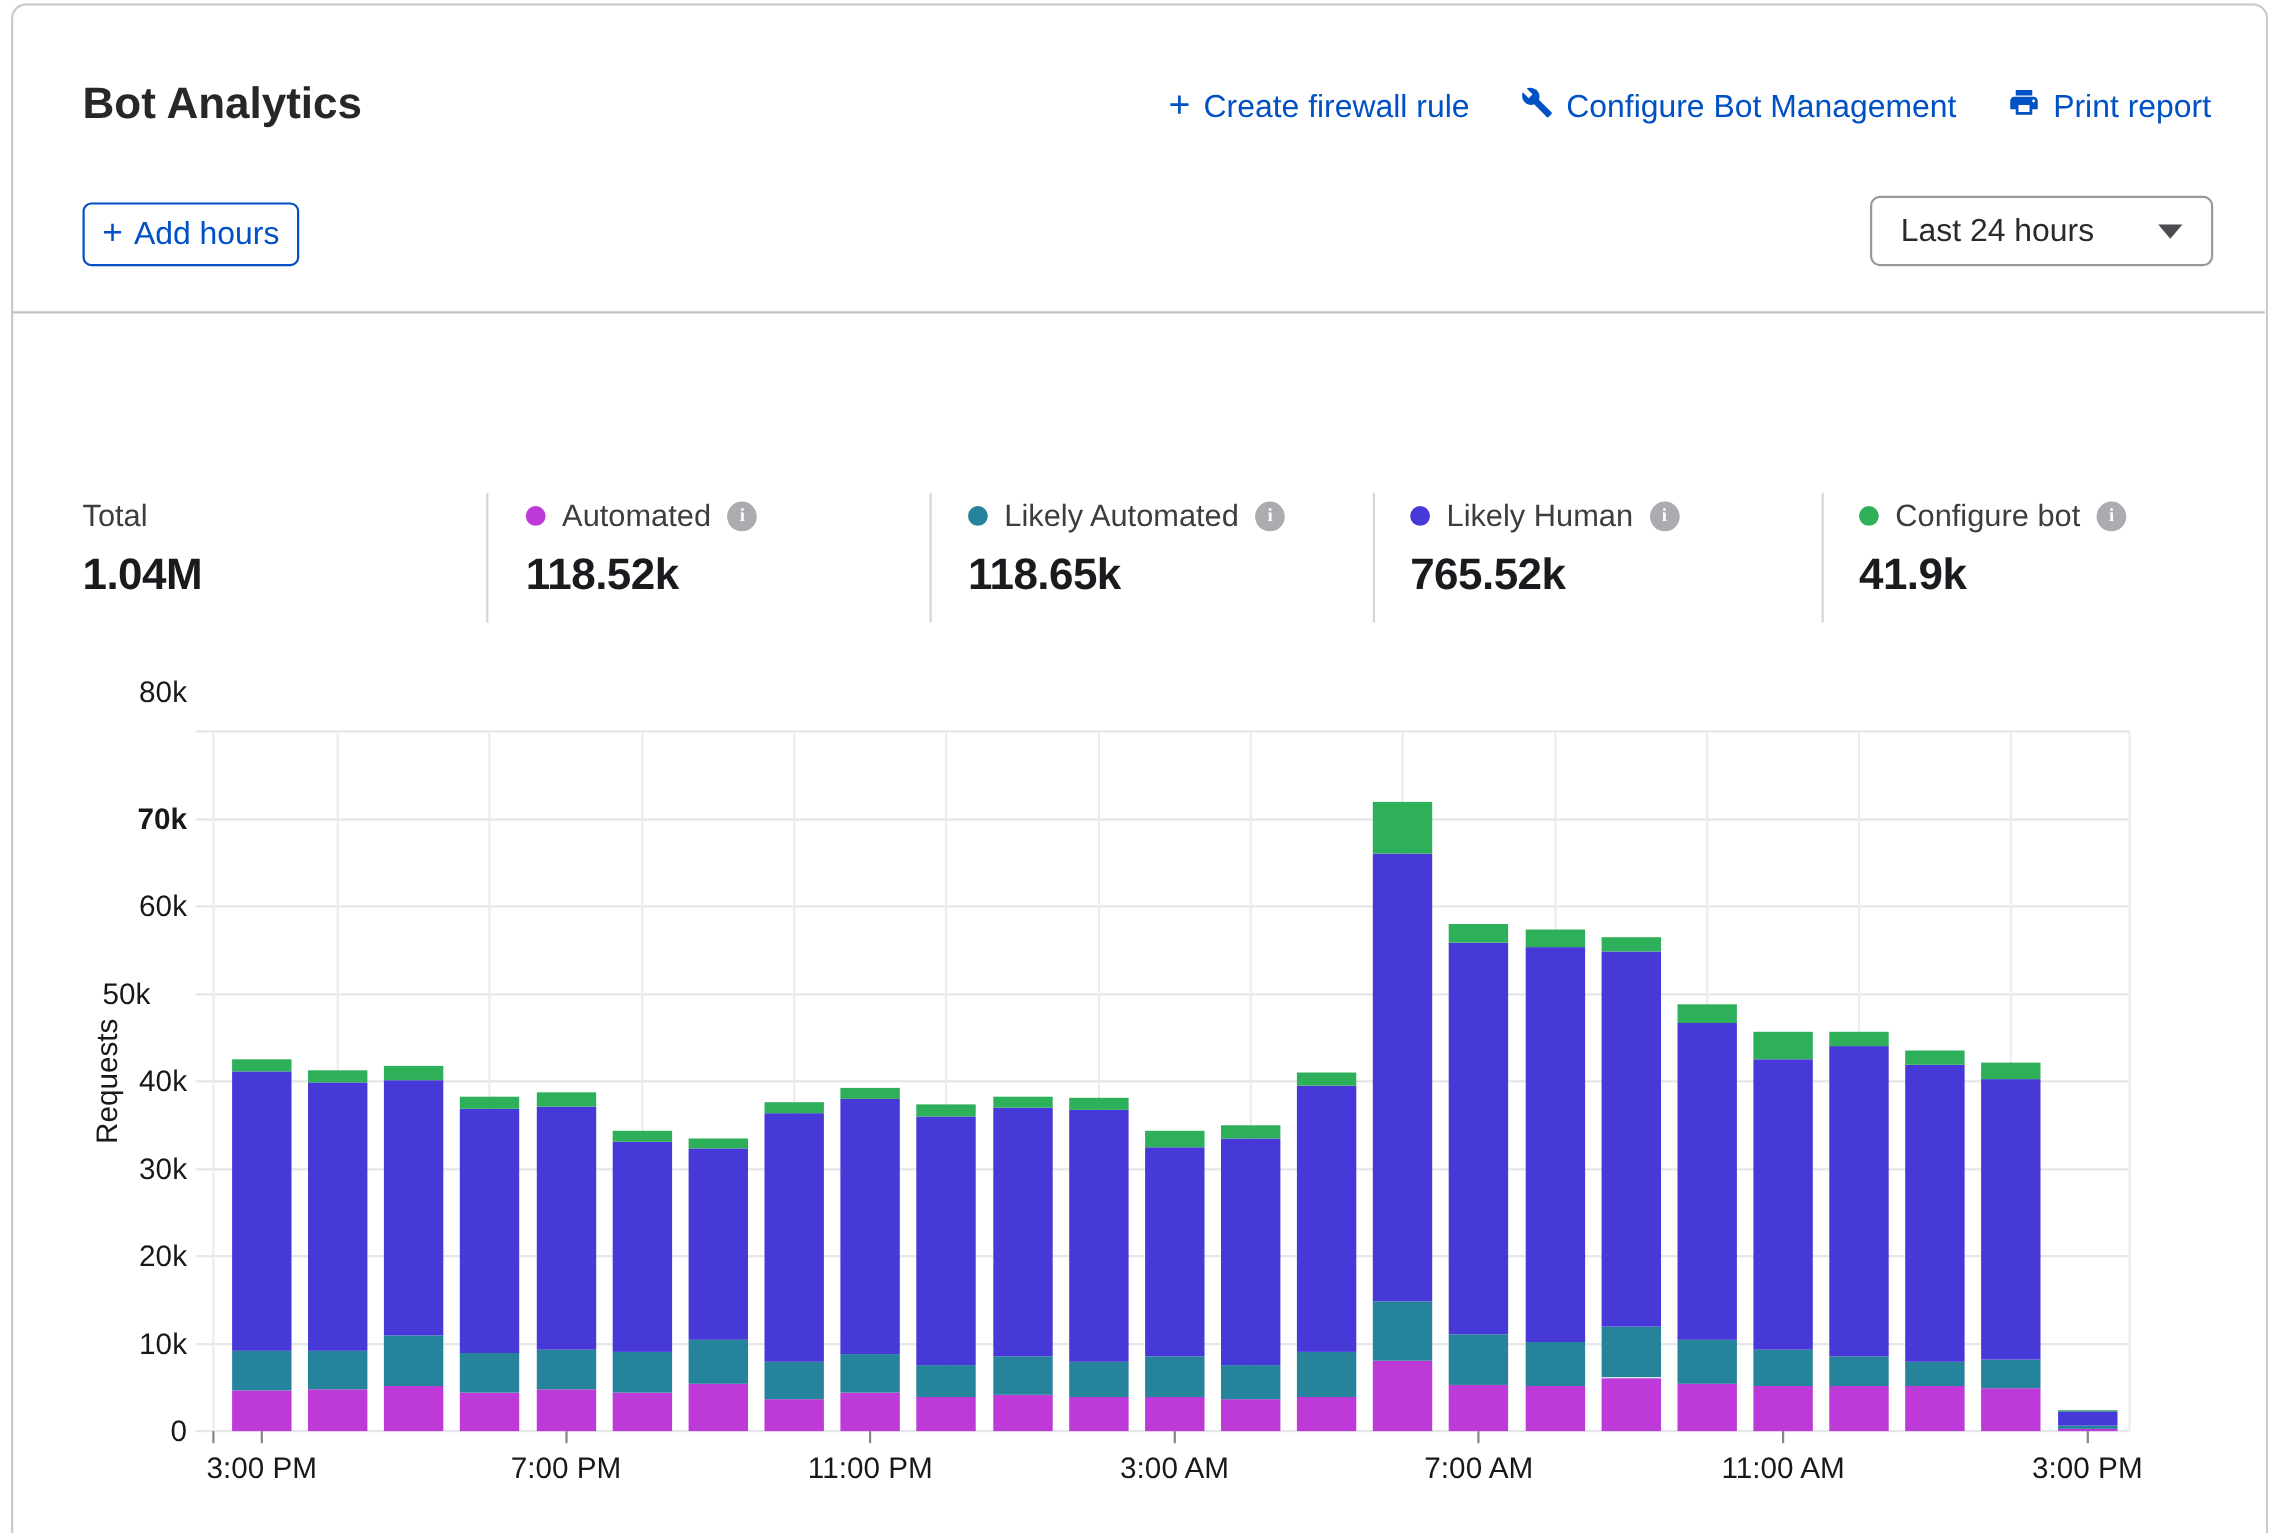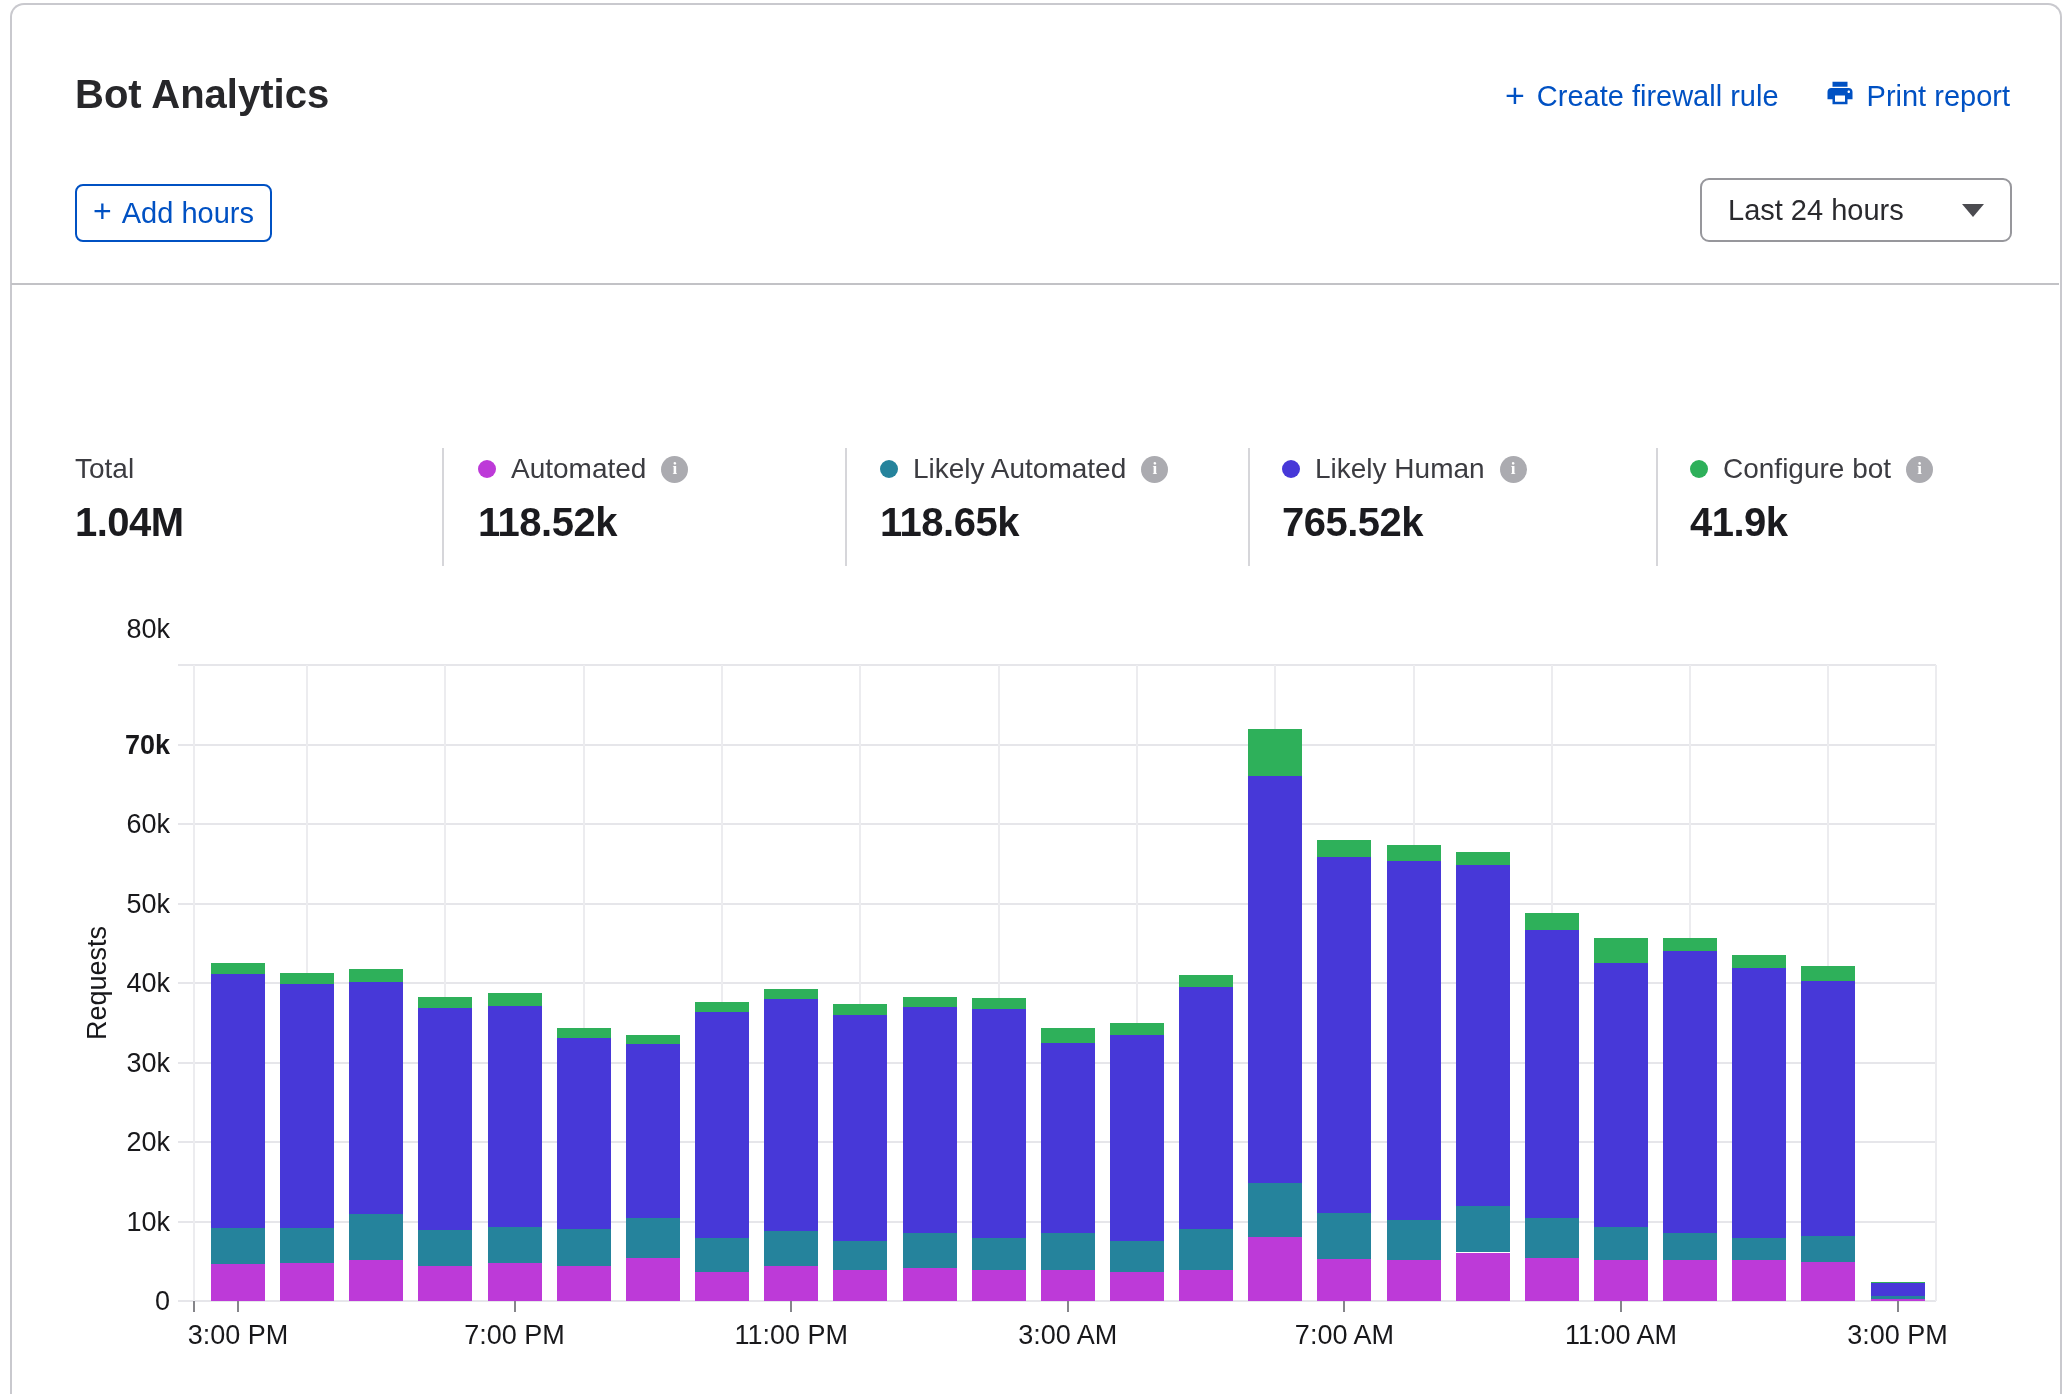--- a/index.html
+++ b/index.html
@@ -60,20 +60,28 @@
   <div class="page-title">Bot Analytics</div>
 
   <div class="actions">
     <div class="action-link">
       <span class="plus-glyph">+</span>
       <span>Create firewall rule</span>
     </div>
     <div class="action-link">
       <span>
         <svg viewBox="0 0 24 24" width="30" height="30" fill="#0051c3">
+            <path d="M22.7 19.3l-9.1-9.1c.9-2.3.4-5-1.5-6.9C10.1 1.4 7.1.9 4.7 1.9L9 6.2 6.2 9 1.9 4.7C.9 7.1 1.4 10.1 3.3 12c1.9 1.9 4.6 2.4 6.9 1.5l9.1 9.1c.4.4 1 .4 1.4 0l1.9-1.9c.5-.4.5-1 .1-1.4z"></path>
+          </svg>
+      </span>
+      <span>Configure Bot Management</span>
+    </div>
+    <div class="action-link">
+      <span>
+        <svg viewBox="0 0 24 24" width="30" height="30" fill="#0051c3">
             <path d="M19 8H5c-1.66 0-3 1.34-3 3v6h4v4h12v-4h4v-6c0-1.66-1.34-3-3-3zm-3 11H8v-5h8v5zm3-7c-.55 0-1-.45-1-1s.45-1 1-1 1 .45 1 1-.45 1-1 1zm-1-9H6v4h12V3z"></path>
           </svg>
       </span>
       <span>Print report</span>
     </div>
   </div>
 
   <button class="add-filter">
     <span class="plus-glyph">+</span>
     <span>Add hours</span>
@@ -141,21 +149,21 @@
       <div class="y-label" style="left: 60px; top: 1284px;">0</div>
       <div class="gridline-h" style="left: 178px; width: 1758px; top: 1220.5px;"></div>
       <div class="y-label" style="left: 60px; top: 1204.5px;">10k</div>
       <div class="gridline-h" style="left: 178px; width: 1758px; top: 1141px;"></div>
       <div class="y-label" style="left: 60px; top: 1125px;">20k</div>
       <div class="gridline-h" style="left: 178px; width: 1758px; top: 1061.5px;"></div>
       <div class="y-label" style="left: 60px; top: 1045.5px;">30k</div>
       <div class="gridline-h" style="left: 178px; width: 1758px; top: 982px;"></div>
       <div class="y-label" style="left: 60px; top: 966px;">40k</div>
       <div class="gridline-h" style="left: 178px; width: 1758px; top: 902.5px;"></div>
-      <div class="y-label" style="left: 60px; top: 886.5px;">50k</div>
+      <div class="y-label" style="left: 60px; top: 886.5px; text-align: center;">50k</div>
       <div class="gridline-h" style="left: 178px; width: 1758px; top: 823px;"></div>
       <div class="y-label" style="left: 60px; top: 807px;">60k</div>
       <div class="gridline-h" style="left: 178px; width: 1758px; top: 743.5px;"></div>
       <div class="y-label" style="left: 60px; top: 727.5px; font-weight: bold;">70k</div>
       <div class="gridline-h" style="left: 178px; width: 1758px; top: 664px;"></div>
       <div class="y-label" style="left: 60px; top: 612px;">80k</div>
       <div class="gridline-v" style="left: 306.15px; top: 665px; height: 636px;"></div>
       <div class="gridline-v" style="left: 444.45px; top: 665px; height: 636px;"></div>
       <div class="gridline-v" style="left: 582.75px; top: 665px; height: 636px;"></div>
       <div class="gridline-v" style="left: 721.05px; top: 665px; height: 636px;"></div>

